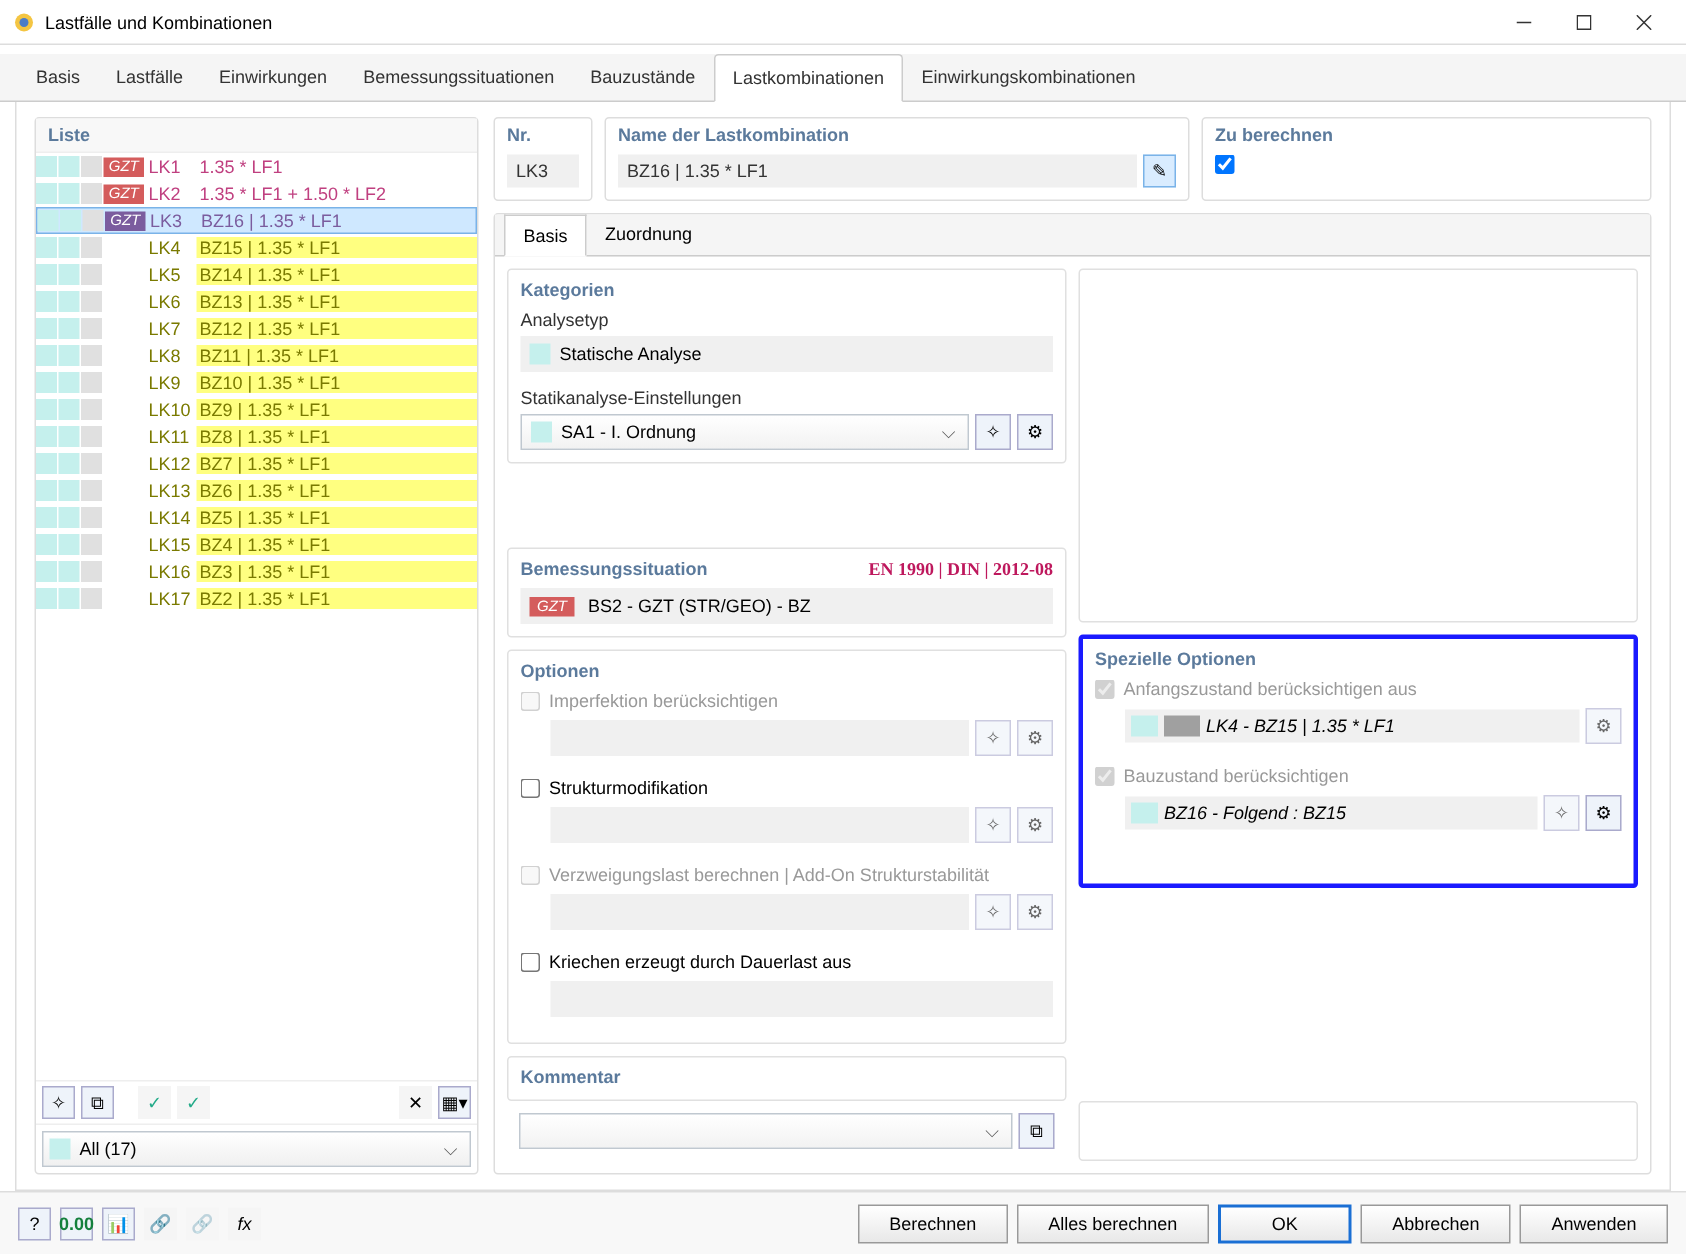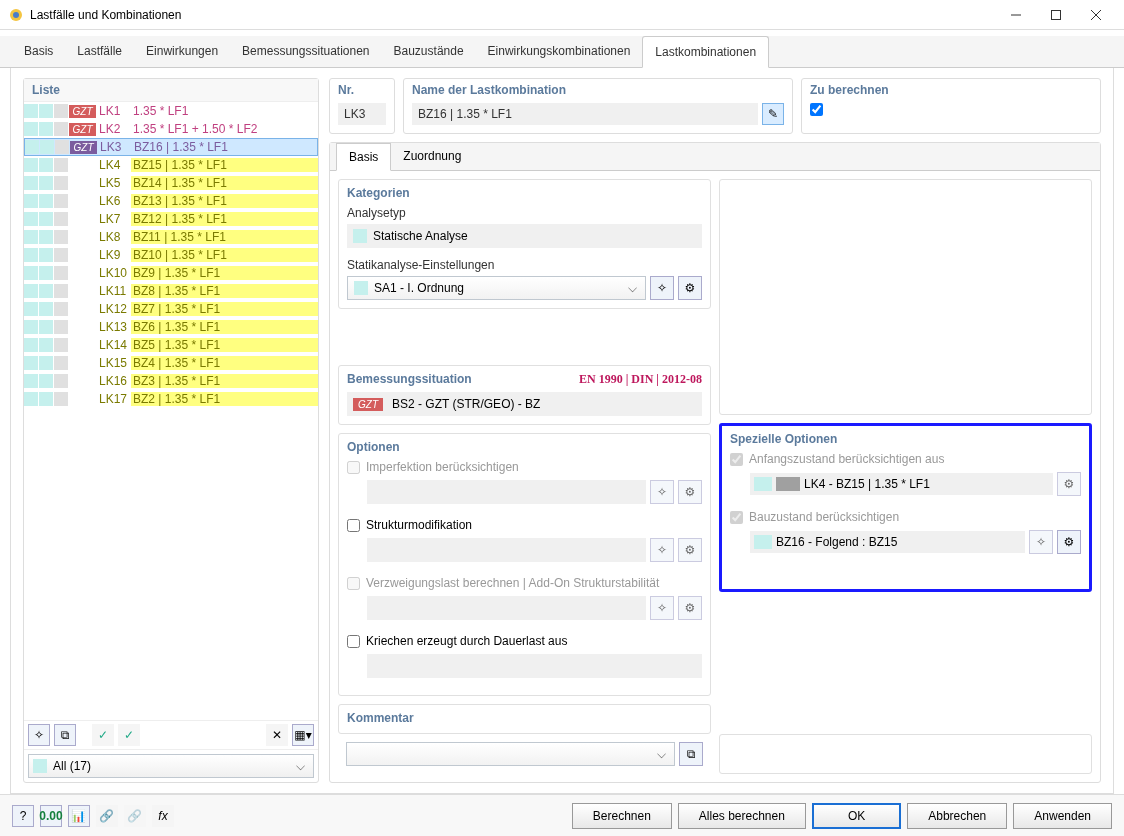--- a/index.html
+++ b/index.html
@@ -68,21 +68,21 @@
 .sq-btn { width: 24px; height: 24px; border: 1px solid #aac; background: #eef3fa; display: flex; align-items: center; justify-content: center; }
 .sq-btn.dis { opacity: 0.6; }
 .sect-bemess { display: flex; justify-content: space-between; }
 .link-blue { color: #be185d; font-weight: 600; font-family: Liberation Serif, serif; }
 .check-row { display: flex; align-items: center; gap: 6px; margin-bottom: 6px; }
 .check-row.dis { color: #999; }
 .check-row input { width: 13px; height: 13px; }
 .field-under { margin-left: 20px; display: flex; gap: 4px; align-items: center; }
 .highlight { border: 3px solid #1a1aff; }
 .spacer { flex: 1; }
-.selrow { display: flex; align-items: center; gap: 4px; height: 22px; background: #f0f0f0; padding: 0 4px; flex: 1; }
+.selrow { display: flex; align-items: center; gap: 4px; height: 22px; background: #f0f0f0; padding: 0 4px; flex: 1; font-style: italic; }
 .selrow .sw1 { width: 18px; height: 14px; background: #c5f0ed; }
 .selrow .sw2 { width: 24px; height: 14px; background: #a0a0a0; }
 .footer { height: 42px; border-top: 1px solid #ddd; display: flex; align-items: center; padding: 0 12px; gap: 6px; background: #f8f8f8; }
 .fbtn { height: 26px; padding: 0 20px; border: 1px solid #999; background: linear-gradient(#fff,#e8e8e8); }
 .fbtn.primary { border: 2px solid #1a6fd4; padding: 0 34px; }
 .kommentar { display: flex; align-items: center; gap: 6px; }
 svg { display: block; }
 </style>
 </head>
 <body>
@@ -113,22 +113,22 @@
         </div>
     </div>
   </div>
 
   <div class="tabrow" id="main-tabs">
       <div class="tab">Basis</div>
       <div class="tab">Lastfälle</div>
       <div class="tab">Einwirkungen</div>
       <div class="tab">Bemessungssituationen</div>
       <div class="tab">Bauzustände</div>
+      <div class="tab active">Lastkombinationen</div>
       <div class="tab">Einwirkungskombinationen</div>
-      <div class="tab active">Lastkombinationen</div>
     </div>
 
   <div class="content">
 
     <div class="left-panel">
       <div class="panel-title">Liste</div>
       <div class="list" id="list">
           <div class="list-row">
             <div class="sw">
               <span class="c1"></span>

